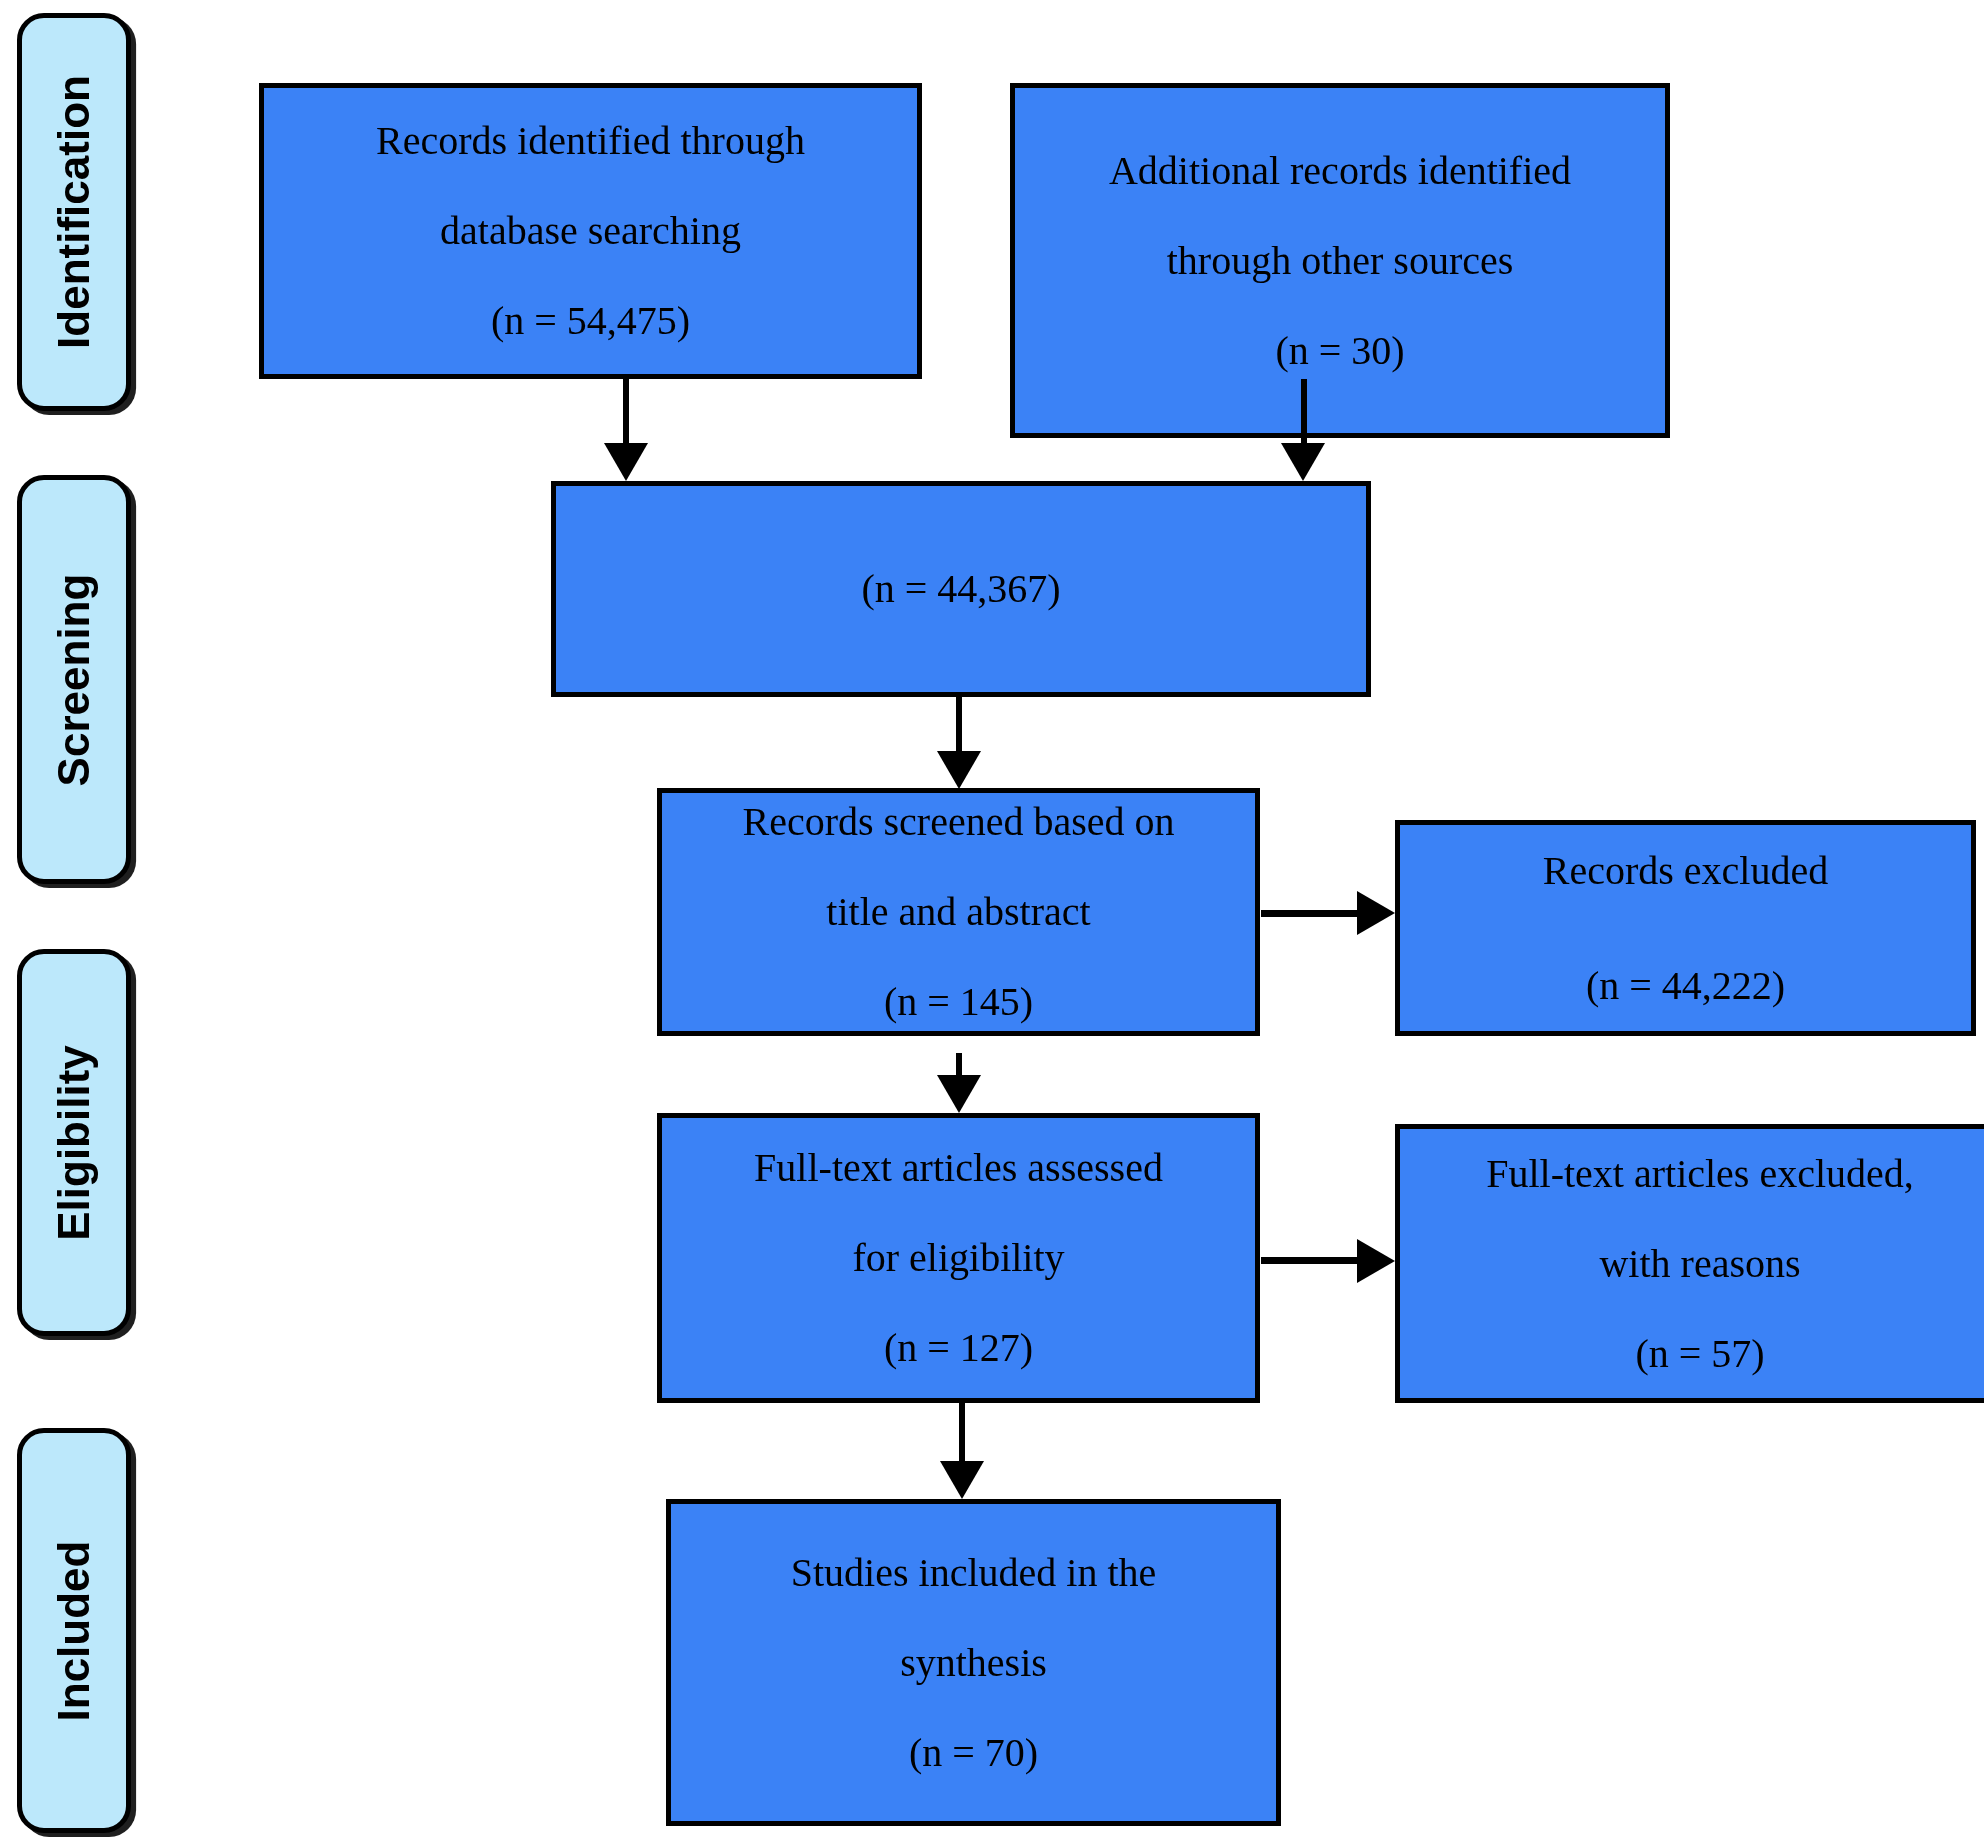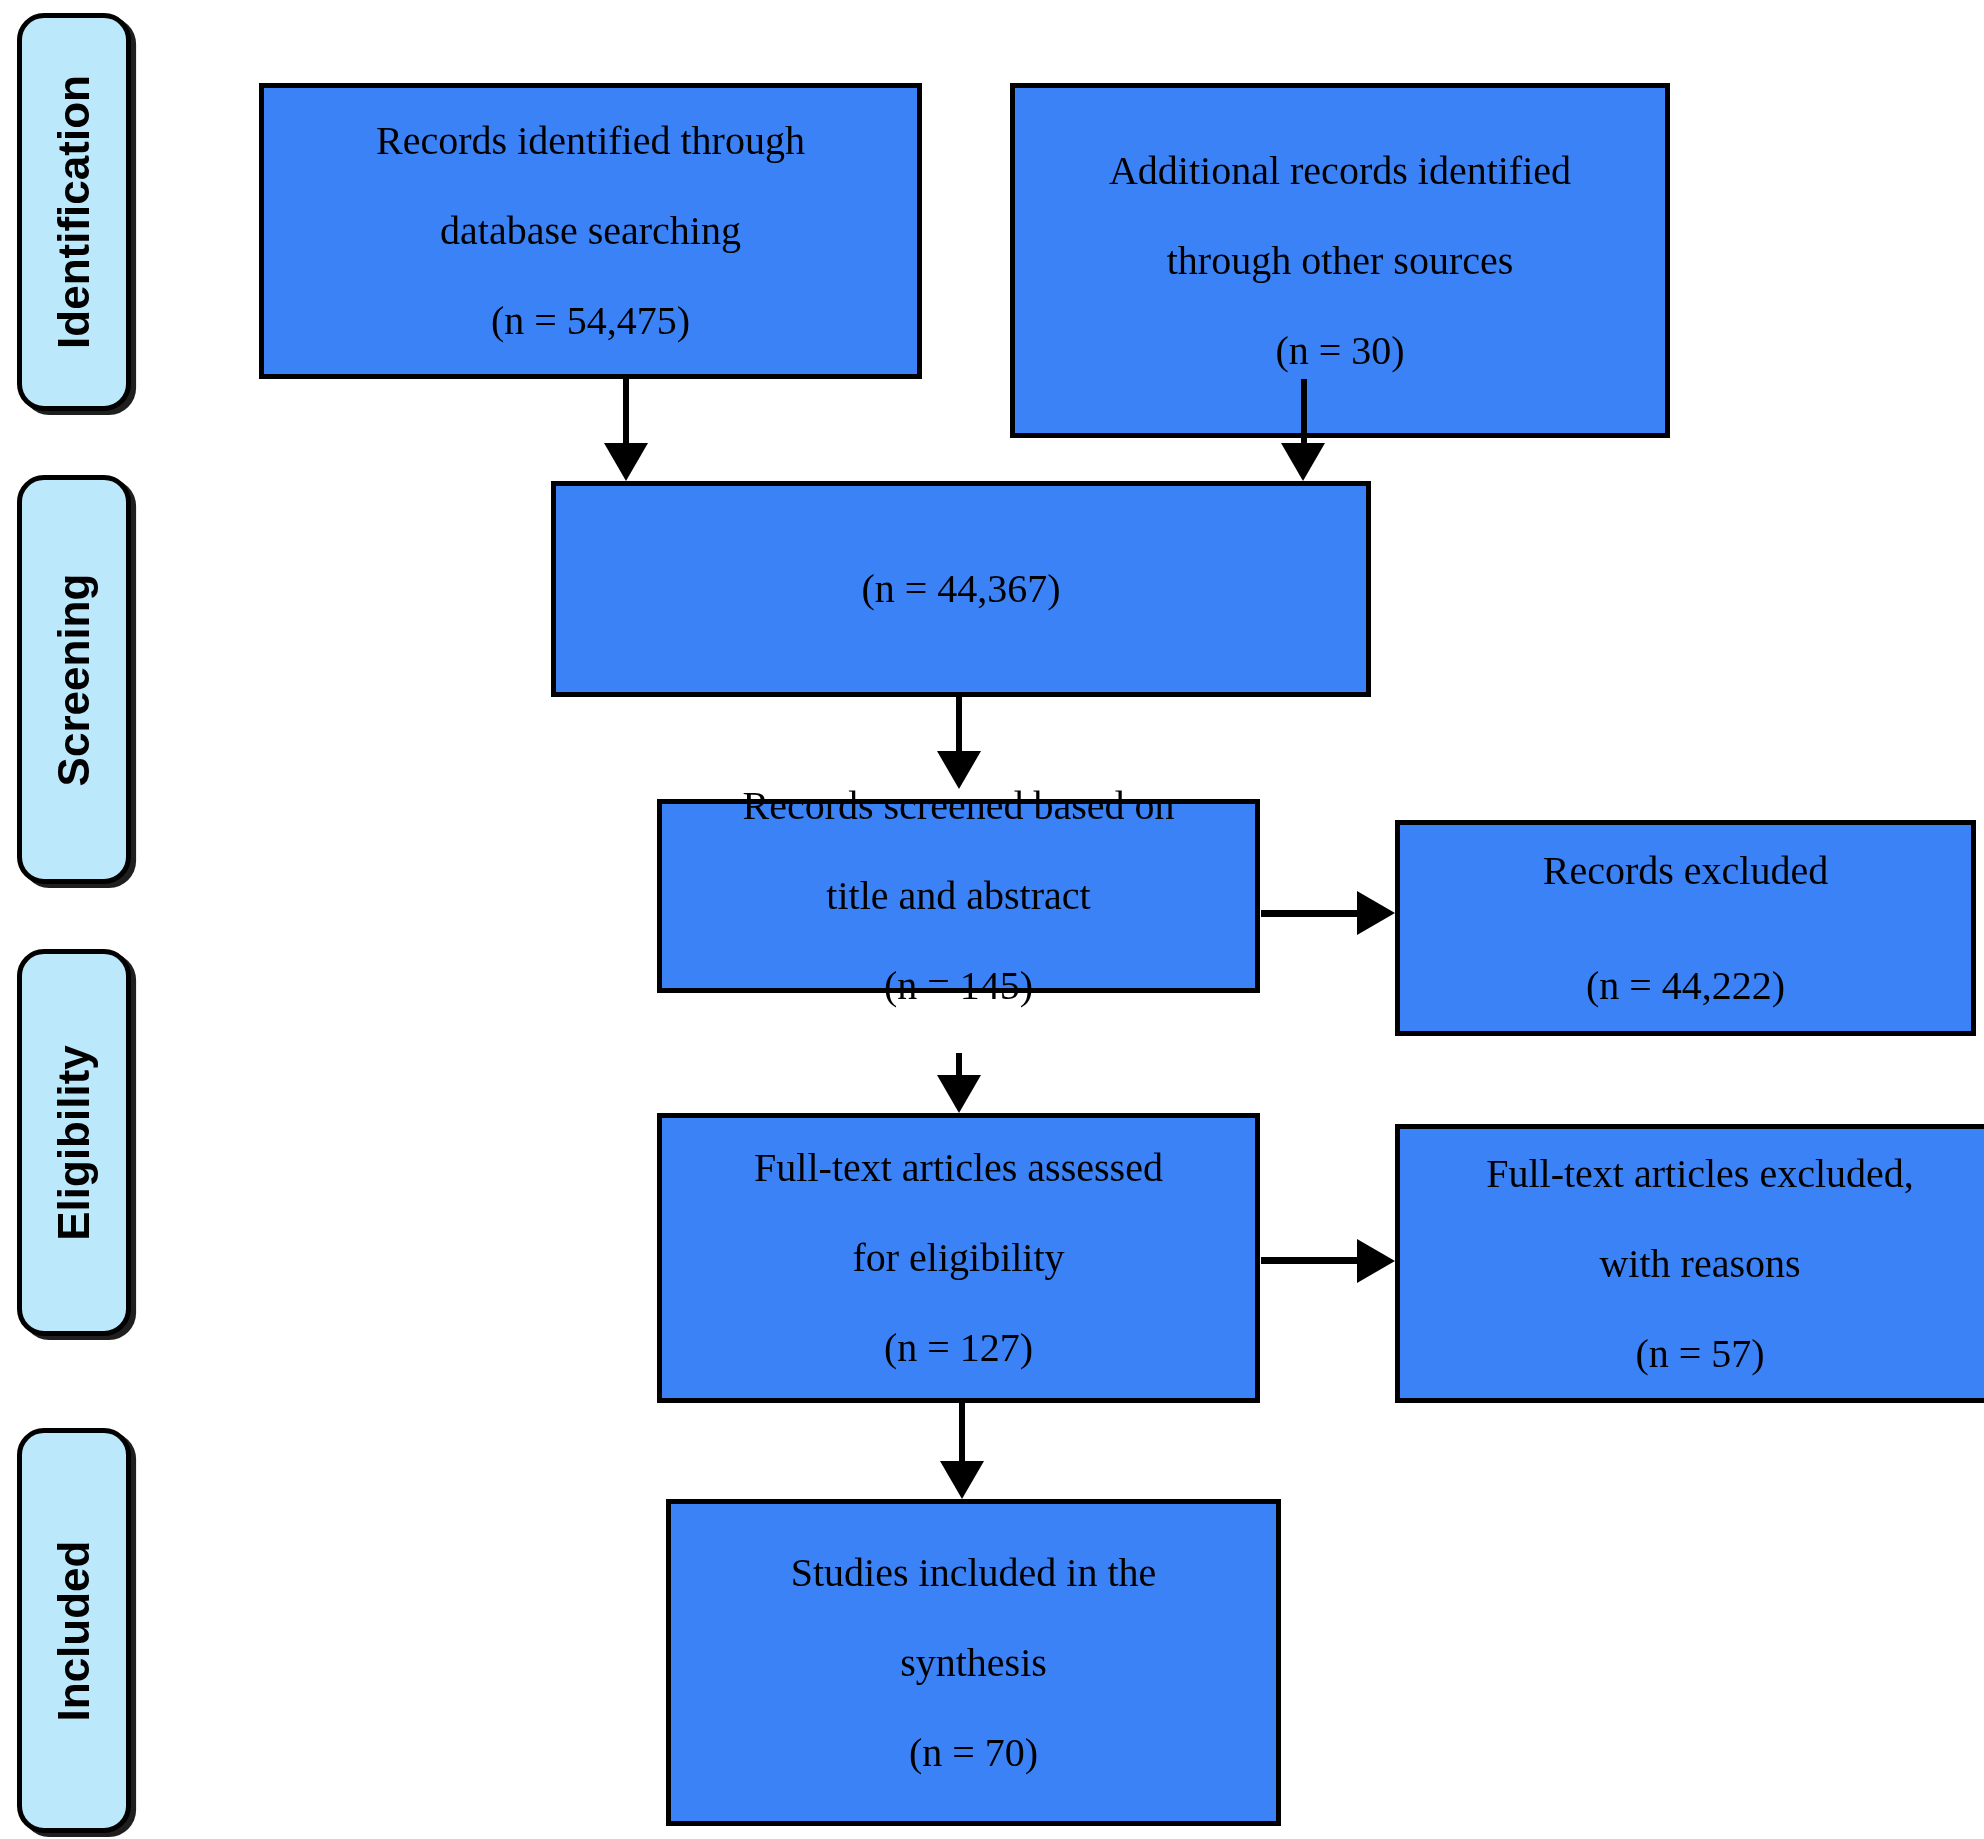--- a/index.html
+++ b/index.html
@@ -55,21 +55,21 @@
     justify-content: center;
     text-align: center;
     font-size: 40px;
     line-height: 90px;
   }
   .box .line { white-space: nowrap; }
 
   .box.b0 { left: 259px;  top: 83px;  width: 663px; height: 296px; }
   .box.b1 { left: 1010px; top: 83px;  width: 660px; height: 355px; }
   .box.b2 { left: 551px;  top: 481px;  width: 820px; height: 216px; }
-  .box.b3 { left: 657px; top: 788px; width: 603px; height: 194px; margin-top: 11px; }
+  .box.b3 { left: 657px; top: 788px; width: 603px; height: 248px; }
   .box.b4 { left: 1395px; top: 820px; width: 581px; height: 216px; gap: 25px; }
   .box.b5 { left: 657px; top: 1113px; width: 603px; height: 290px; }
   .box.b6 { left: 1395px; top: 1124px; width: 610px; height: 279px; }
   .box.b7 { left: 666px; top: 1499px; width: 615px; height: 327px; }
 
   
   .shaft {
     position: absolute;
     background: #000000;
   }

